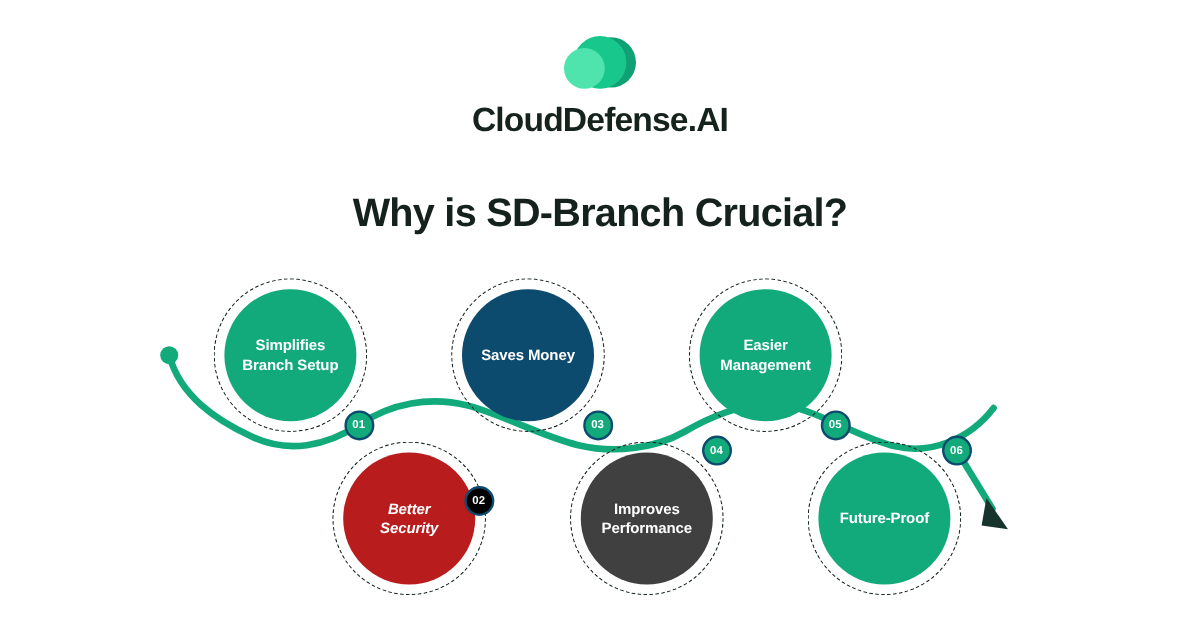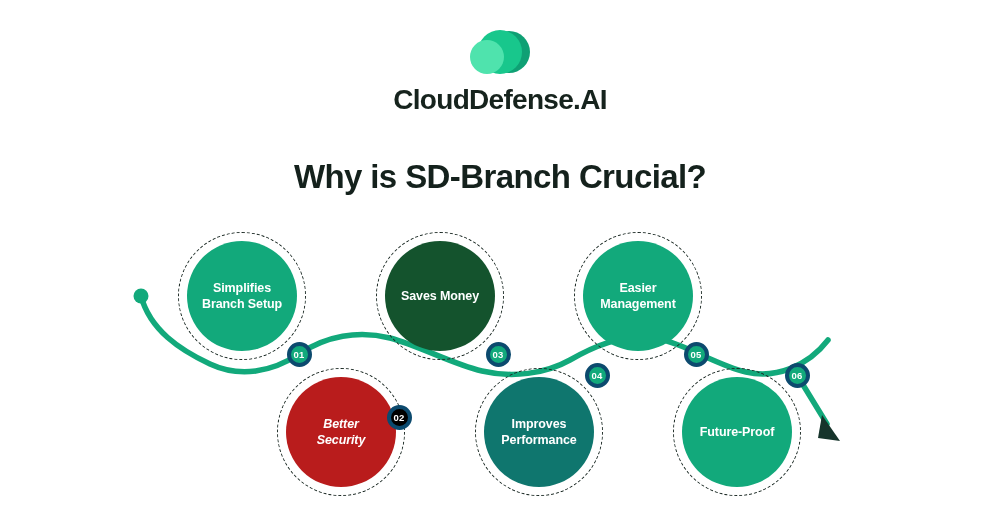--- a/index.html
+++ b/index.html
@@ -113,21 +113,21 @@
   }
 
   .badge {
     position: absolute;
     width: 25px;
     height: 25px;
     margin-left: -12.5px;
     margin-top: -12.5px;
     border-radius: 50%;
     background: #12a97b;
-    border: 4px solid #0c4a6e;
+    border: 2px solid #0c4a6e;
     box-sizing: border-box;
     display: flex;
     align-items: center;
     justify-content: center;
     z-index: 5;
   }
   .badge-label {
     color: #ffffff;
     font-size: 9.5px;
     font-weight: bold;
@@ -186,30 +186,30 @@
           <div class="disc" style="background: #b91c1c; font-style: italic;">
             <div class="disc-label">Better
 Security</div>
           </div>
         </div>
         <div class="badge" style="background: #000000; left: 399px; top: 375px; margin-top: 30px;">
           <span class="badge-label">02</span>
         </div>
         <div class="node" style="left: 440px; top: 296px;">
           <div class="ring" style="border-color: rgb(29, 43, 38);"></div>
-          <div class="disc" style="background: #14532d;">
+          <div class="disc" style="background: #0c4a6e;">
             <div class="disc-label">Saves Money</div>
           </div>
         </div>
         <div class="badge" style="background: rgb(18, 169, 123); left: 498px; top: 354px;">
           <span class="badge-label">03</span>
         </div>
         <div class="node" style="left: 539px; top: 432px;">
           <div class="ring" style="border-color: rgb(29, 43, 38);"></div>
-          <div class="disc" style="background: #0f766e;">
+          <div class="disc" style="background: #404040;">
             <div class="disc-label">Improves
 Performance</div>
           </div>
         </div>
         <div class="badge" style="background: rgb(18, 169, 123); left: 597px; top: 375px;">
           <span class="badge-label">04</span>
         </div>
         <div class="node" style="left: 638px; top: 296px;">
           <div class="ring" style="border-color: rgb(29, 43, 38);"></div>
           <div class="disc" style="background: rgb(18, 169, 123); align-items: center;">

